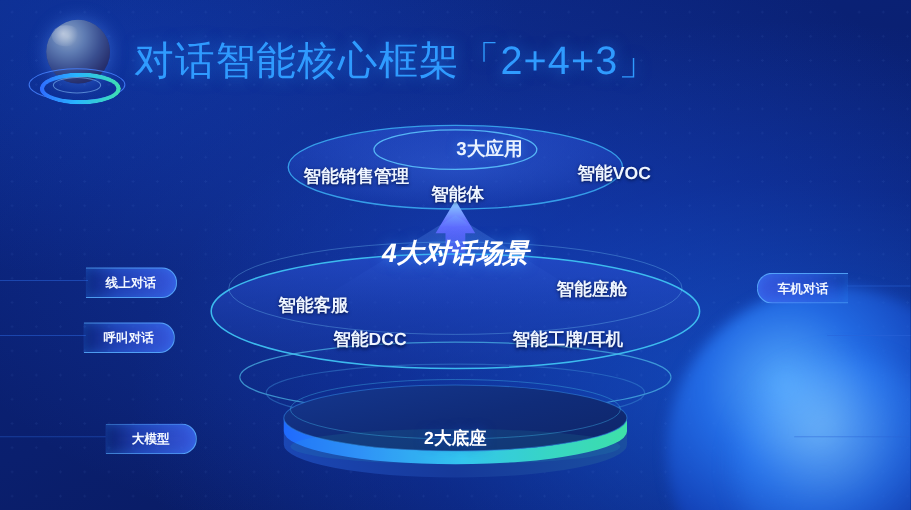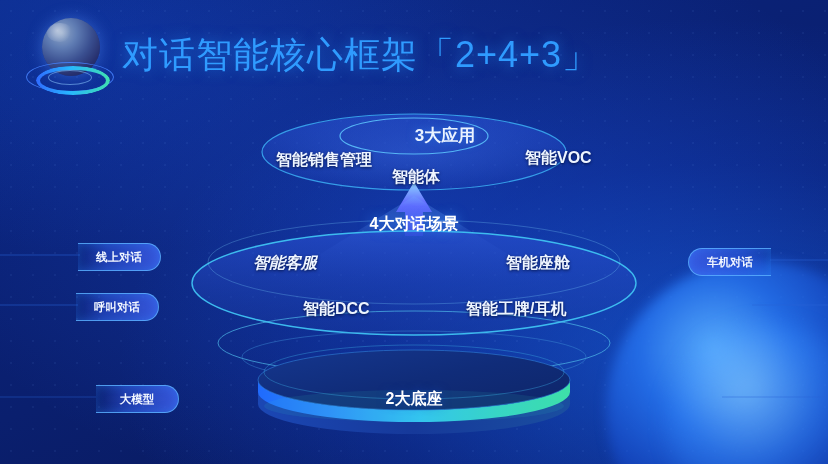--- a/index.html
+++ b/index.html
@@ -68,22 +68,23 @@
   .brand-cn{font-size:17px;font-weight:700;color:#fff;letter-spacing:2px;}
   .brand-en{font-size:12px;color:#e2ecff;letter-spacing:1.4px;margin-top:3px;}
 
   
   .lbl{position:absolute;color:#ffffff;white-space:nowrap;}
   .big-ring-title{
     font-size:17px;font-weight:700;color:#eaf3ff;
     text-shadow:0 0 10px rgba(60,150,255,.6);
   }
   .scene-title{
-    font-size:16px;font-weight:700;color:#ffffff;
+    font-size:24px;font-weight:700;color:#ffffff;
     text-shadow:0 0 12px rgba(60,150,255,.7);
+    font-style:italic;
   }
   .base-title{
     font-size:16px;font-weight:700;color:#ffffff;
     text-shadow:0 0 10px rgba(20,70,180,.8);
   }
   .node{
     font-size:16px;font-weight:700;color:#eef5ff;
     text-shadow:0 1px 3px rgba(2,14,60,.9);
   }
 
@@ -224,21 +225,21 @@
   </svg>
 
   <div class="lbl big-ring-title" style="left:0;top:124px;width:828px;text-align:center;margin-left:31px;">3大应用</div>
 
   <div class="lbl node" style="left:276px;top:150px;">智能销售管理</div>
   <div class="lbl node" style="left:392px;top:167px;">智能体</div>
   <div class="lbl node" style="left:501px;top:148px;margin-left:24px;">智能VOC</div>
 
   <div class="lbl scene-title" style="left:0;top:214px;width:828px;text-align:center;">4大对话场景</div>
 
-  <div class="lbl node" style="left:253px;top:253px;font-style:italic;">智能客服</div>
+  <div class="lbl node" style="left:253px;top:268px;">智能客服</div>
   <div class="lbl node" style="left:506px;top:253px;">智能座舱</div>
   <div class="lbl node" style="left:291px;top:299px;margin-left:12px;">智能DCC</div>
   <div class="lbl node" style="left:466px;top:299px;">智能工牌/耳机</div>
 
   <div class="lbl base-title" style="left:0;top:389px;width:828px;text-align:center;">2大底座</div>
 
   <div class="chip left" style="left:78px;top:243px;">线上对话</div>
   <div class="chip left" style="left:76px;top:293px;">呼叫对话</div>
   <div class="chip left" style="left:96px;top:385px;">大模型</div>
 

